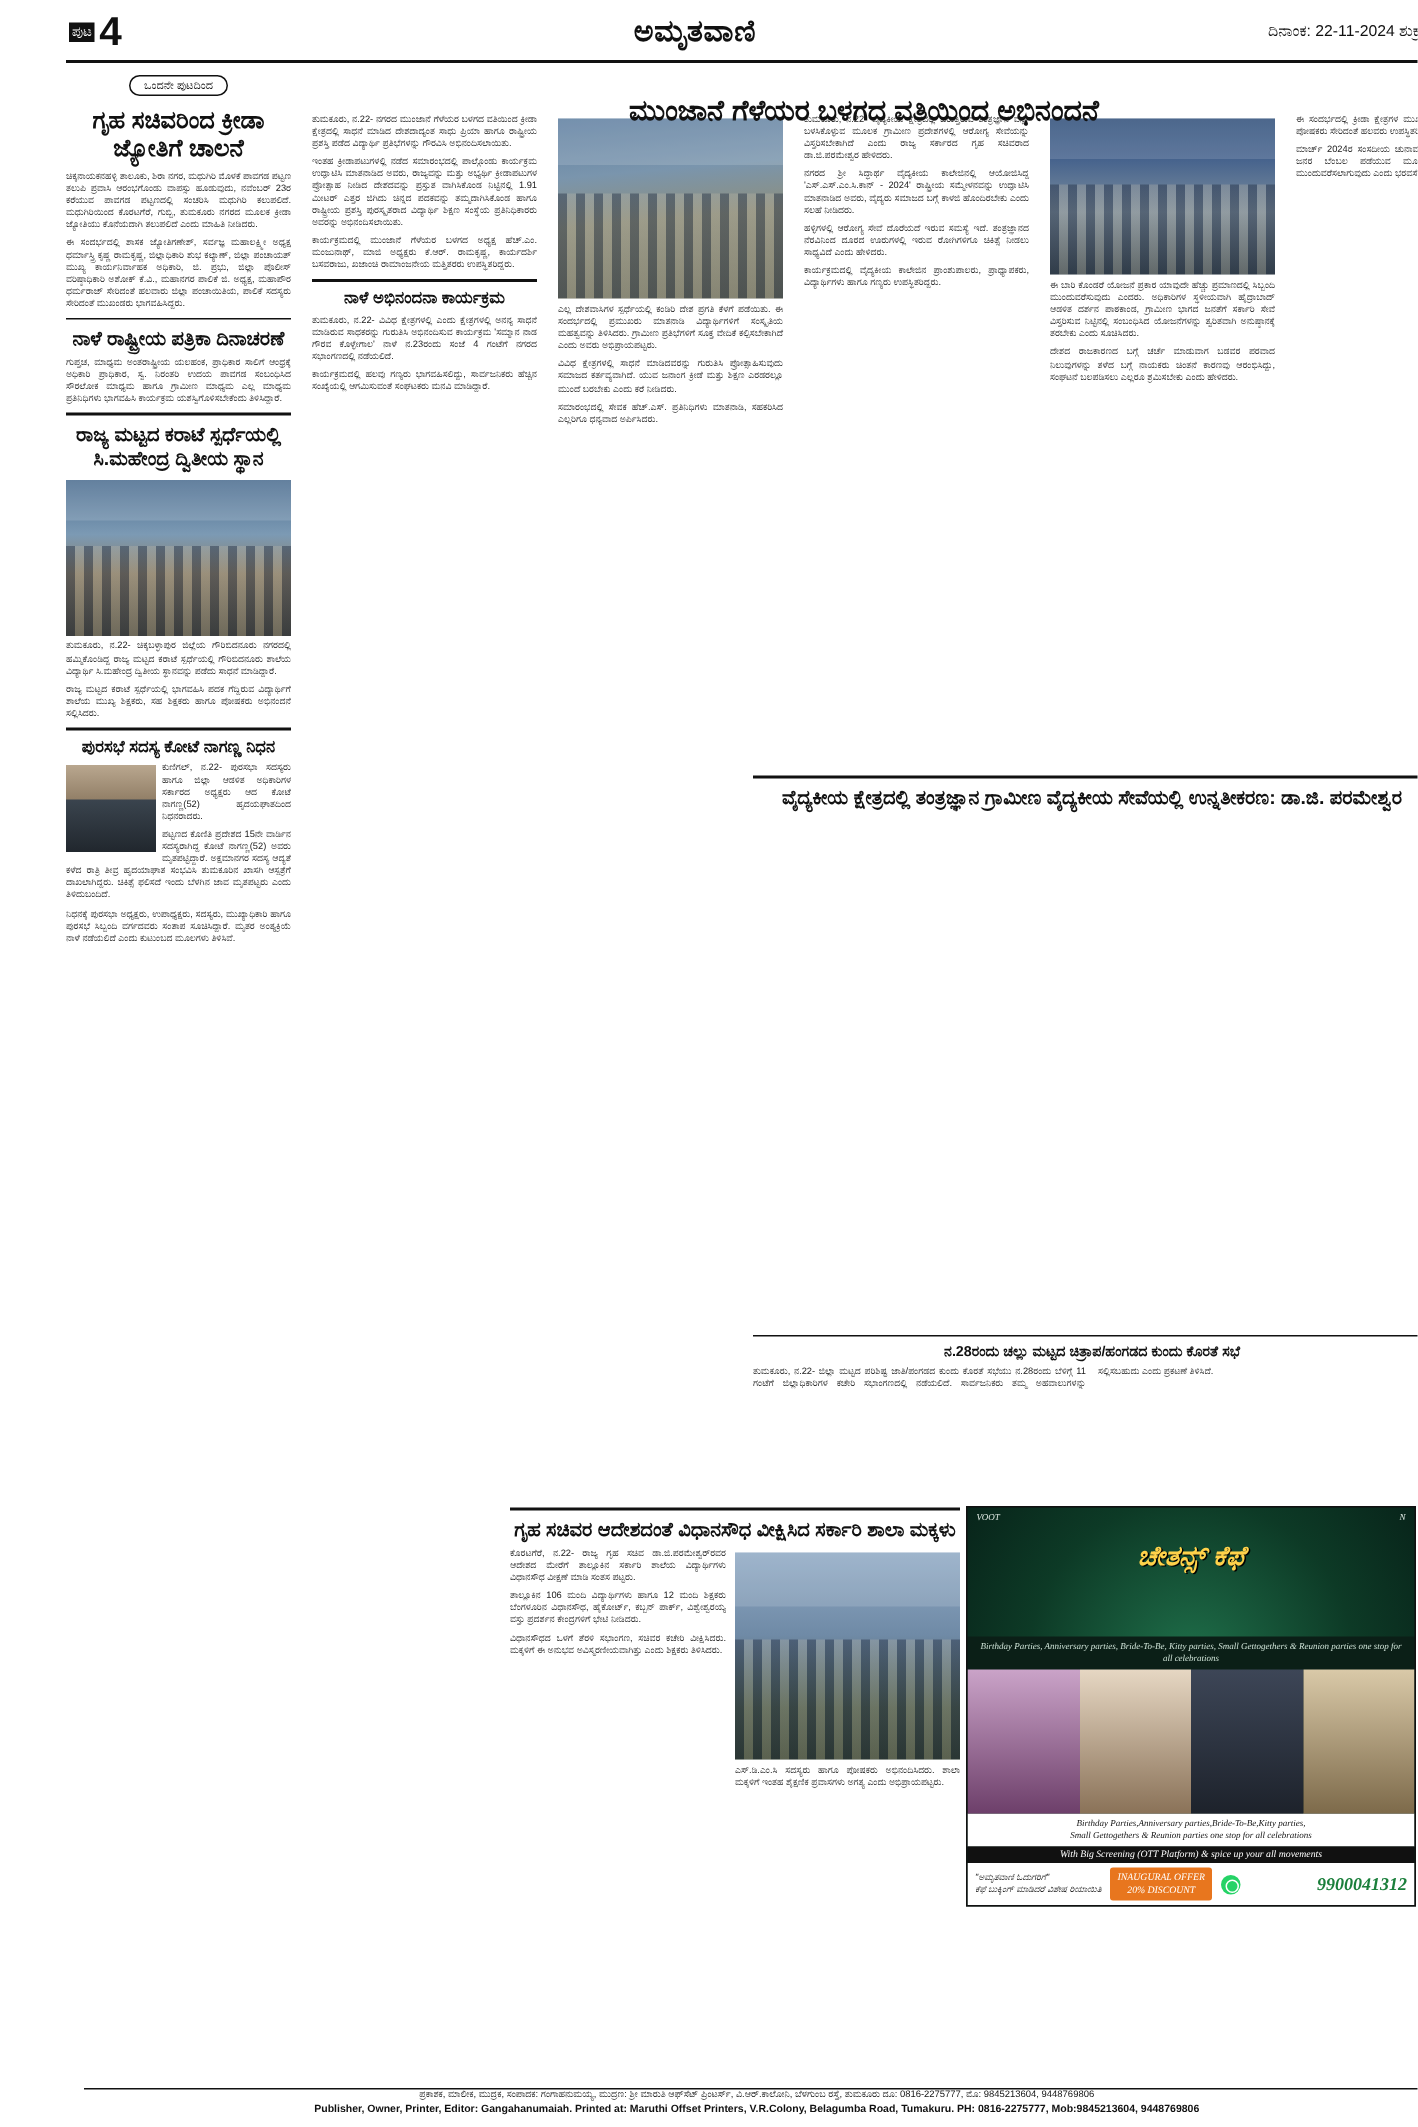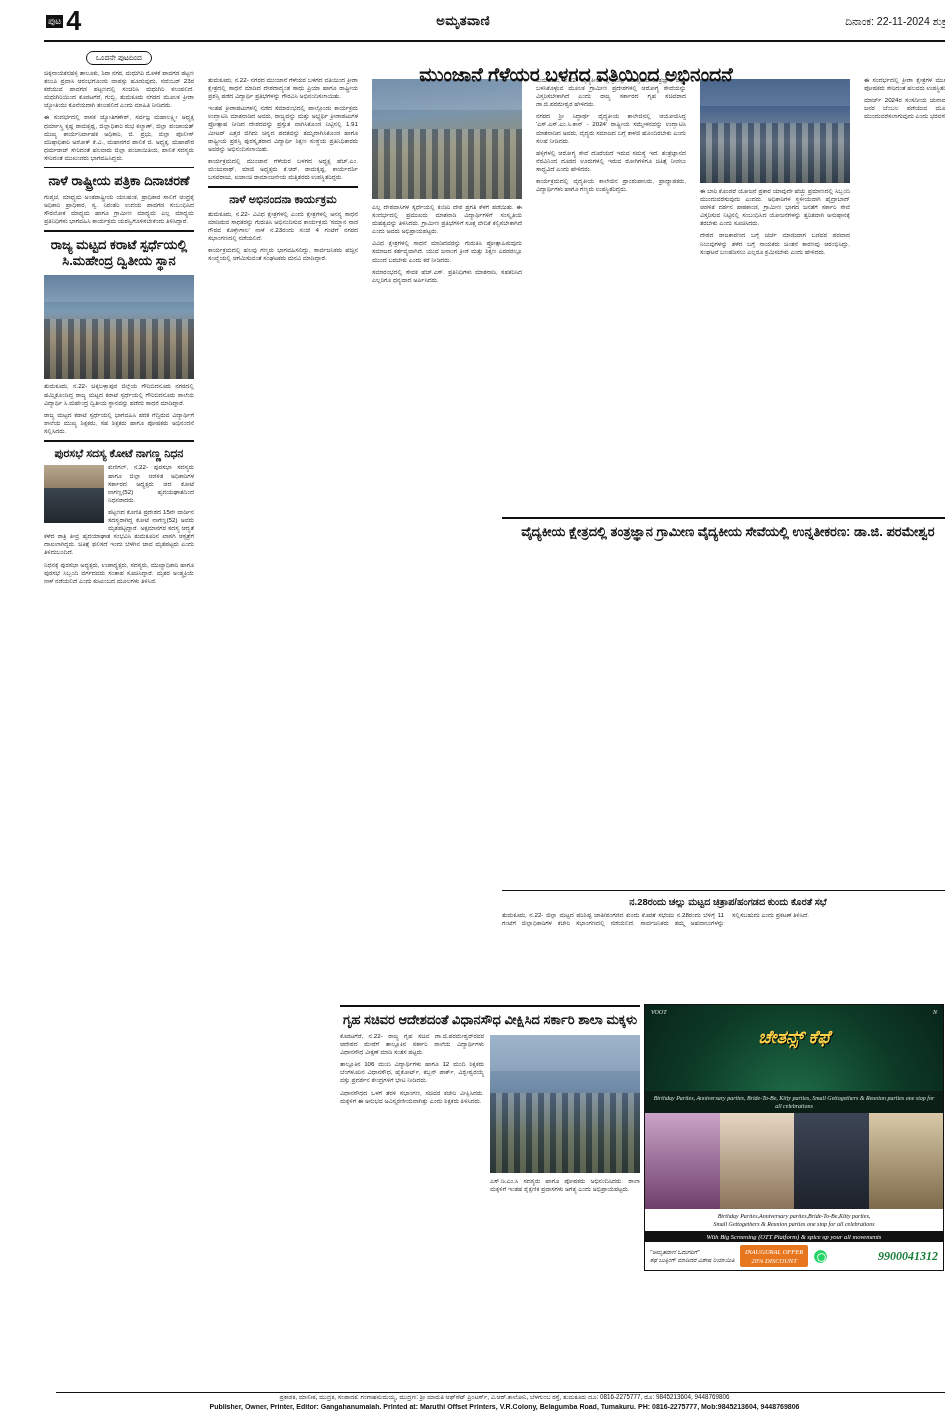--- a/index.html
+++ b/index.html
@@ -4,21 +4,21 @@
 <style>
   html,body{margin:0;padding:0;background:#fff;}
   body{width:945px;height:1418px;font-family:"Liberation Serif",serif;color:#111;position:relative;overflow:hidden;}
   .page{width:945px;height:1418px;position:relative;padding:0;box-sizing:border-box;margin-left:32px;}
 
   
   .masthead{display:flex;align-items:center;justify-content:space-between;padding:8px 14px 4px 14px;}
   .page-no{display:flex;align-items:center;gap:3px;}
   .page-no .kbox{background:#111;color:#fff;font-size:9px;line-height:9px;padding:2px 2px;font-family:"Liberation Sans",sans-serif;text-align:center;}
   .page-no .num{font-size:27px;font-weight:bold;line-height:26px;font-family:"Liberation Sans",sans-serif;}
-  .paper-title{font-size:13px;font-weight:bold;letter-spacing:.5px;}
+  .paper-title{font-size:20px;font-weight:bold;letter-spacing:.5px;}
   .date-line{font-size:10.5px;}
   .rule{height:2px;background:#111;margin:2px 12px 0 12px;}
   .rule.thin{height:1px;}
 
   
   .body-area{position:relative;padding:4px 12px 0 12px;box-sizing:border-box;}
   .cols{display:flex;gap:7px;}
   .col{flex:0 0 auto;}
   .c1{width:150px;}
   .c2{width:150px;}
@@ -97,20 +97,21 @@
   </div>
   <div class="rule"></div>
 
   <div class="body-area">
     <div class="cols">
 
       <div class="col c1">
         <div class="center">
           <span class="tag kn">ಒಂದನೇ ಪುಟದಿಂದ</span>
         </div>
+        <div class="hl kn">ಗೃಹ ಸಚಿವರಿಂದ ಕ್ರೀಡಾ ಜ್ಯೋತಿಗೆ ಚಾಲನೆ</div>
         <div class="txt kn">
           <p>ಚಿಕ್ಕನಾಯಕನಹಳ್ಳಿ ತಾಲೂಕು, ಶಿರಾ ನಗರ, ಮಧುಗಿರಿ ಮೊಳಕೆ ಪಾವಗಡ ಪಟ್ಟಣ ತಲುಪಿ ಪ್ರವಾಸಿ ಆರಂಭಗೊಂಡು ವಾಪಸ್ಸು ಹೂಡುವುದು, ನವೆಂಬರ್ 23ರ ಕರೆಯುವ ಪಾವಗಡ ಪಟ್ಟಣದಲ್ಲಿ ಸಂಚರಿಸಿ ಮಧುಗಿರಿ ಕಲುಪಲಿದೆ. ಮಧುಗಿರಿಯಿಂದ ಕೊರಟಗೆರೆ, ಗುಬ್ಬಿ, ತುಮಕೂರು ನಗರದ ಮೂಲಕ ಕ್ರೀಡಾ ಜ್ಯೋತಿಯು ಕೊನೆಯದಾಗಿ ತಲುಪಲಿದೆ ಎಂದು ಮಾಹಿತಿ ನೀಡಿದರು.</p>
           <p>ಈ ಸಂದರ್ಭದಲ್ಲಿ ಶಾಸಕ ಜ್ಯೋತಿಗಣೇಶ್, ಸರ್ವಜ್ಞ ಮಹಾಲಕ್ಷ್ಮೀ ಅಧ್ಯಕ್ಷ ಧರ್ಮಾಸ್ತ್ರಿ ಕೃಷ್ಣ ರಾಮಕೃಷ್ಣ, ಜಿಲ್ಲಾಧಿಕಾರಿ ಶುಭ ಕಲ್ಯಾಣ್, ಜಿಲ್ಲಾ ಪಂಚಾಯತ್ ಮುಖ್ಯ ಕಾರ್ಯನಿರ್ವಾಹಕ ಅಧಿಕಾರಿ, ಜಿ. ಪ್ರಭು, ಜಿಲ್ಲಾ ಪೊಲೀಸ್ ವರಿಷ್ಠಾಧಿಕಾರಿ ಅಶೋಕ್ ಕೆ.ವಿ., ಮಹಾನಗರ ಪಾಲಿಕೆ ಜಿ. ಅಧ್ಯಕ್ಷ, ಮಹಾಪೌರ ಧರ್ಮರಾಜ್ ಸೇರಿದಂತೆ ಹಲವಾರು ಜಿಲ್ಲಾ ಪಂಚಾಯಿತಿಯ, ಪಾಲಿಕೆ ಸದಸ್ಯರು ಸೇರಿದಂತೆ ಮುಖಂಡರು ಭಾಗವಹಿಸಿದ್ದರು.</p>
         </div>
         <div class="sep"></div>
         <div class="hl2 kn">ನಾಳೆ ರಾಷ್ಟ್ರೀಯ ಪತ್ರಿಕಾ ದಿನಾಚರಣೆ</div>
         <div class="txt kn">
           <p>ಗುಪ್ತಚ, ಮಾಧ್ಯಮ ಅಂತರಾಷ್ಟ್ರೀಯ ಯಲಹಂಕ, ಪ್ರಾಧಿಕಾರ ಸಾಲಿಗೆ ಆಂಧ್ರಕ್ಕೆ ಅಧಿಕಾರಿ ಪ್ರಾಧಿಕಾರ, ಸ್ವ. ನಿರಂತರಿ ಉದಯ ಪಾವಗಡ ಸಂಬಂಧಿಸಿದ ಸೌರಲೋಕ ಮಾಧ್ಯಮ ಹಾಗೂ ಗ್ರಾಮೀಣ ಮಾಧ್ಯಮ ಎಲ್ಲ ಮಾಧ್ಯಮ ಪ್ರತಿನಿಧಿಗಳು ಭಾಗವಹಿಸಿ ಕಾರ್ಯಕ್ರಮ ಯಶಸ್ವಿಗೊಳಿಸಬೇಕೆಂದು ತಿಳಿಸಿದ್ದಾರೆ.</p>
         </div>
         <div class="sep2"></div>

